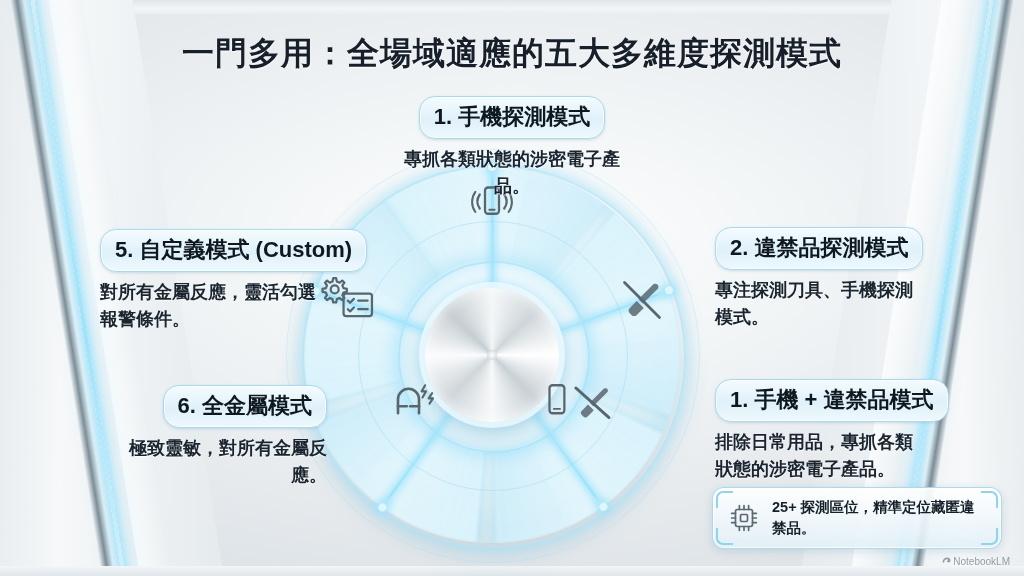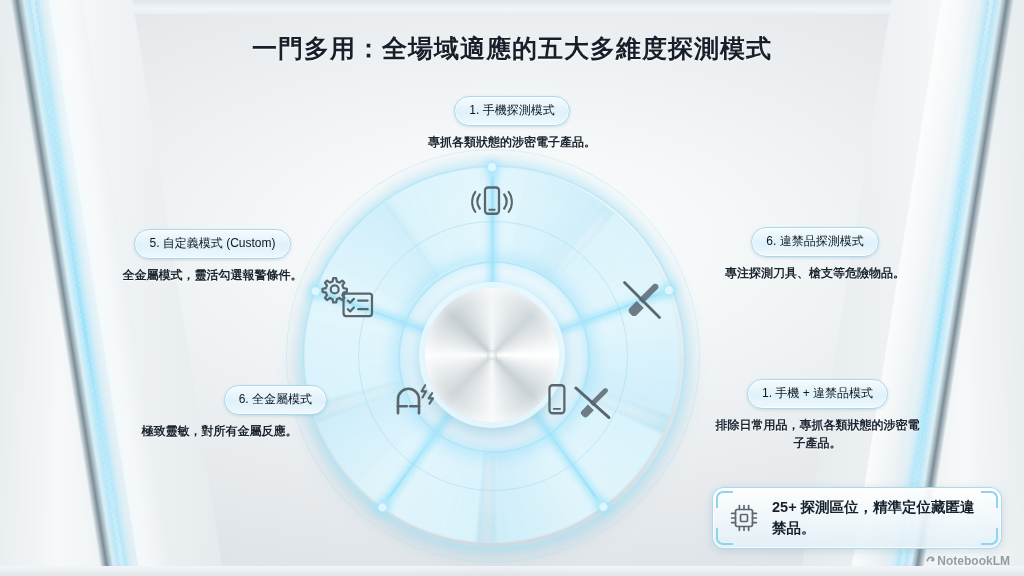--- a/index.html
+++ b/index.html
@@ -37,21 +37,21 @@
   }
   .pin-l{left:96px;transform:skewX(9deg);}
   .pin-r{right:96px;transform:skewX(-9deg);}
   .gate-top{position:absolute;left:0;right:0;top:0;height:14px;
     background:linear-gradient(180deg,#dfe5e9,#f2f5f7 60%,#e9eef1);pointer-events:none;}
   .gate-bot{position:absolute;left:0;right:0;bottom:0;height:10px;
     background:linear-gradient(0deg,#dfe5e9,#f3f6f8);pointer-events:none;}
 
   
   .title{position:absolute;left:0;right:0;top:32px;text-align:center;
-    font-size:25px;font-weight:700;color:#17202a;letter-spacing:1px;
+    font-size:32px;font-weight:700;color:#17202a;letter-spacing:1px;
     text-shadow:0 1px 2px rgba(255,255,255,.9);}
 
   
   .hub{position:absolute;left:292px;top:155px;width:400px;height:400px;}
   .hub-glowfloor{position:absolute;left:50%;top:58%;width:440px;height:190px;
     transform:translate(-50%,-50%);border-radius:50%;
     background:radial-gradient(ellipse at 50% 50%,rgba(175,230,250,.55) 0%,rgba(190,235,250,.18) 45%,rgba(255,255,255,0) 72%);
     filter:blur(6px);}
   .ring-outer{position:absolute;left:12px;top:12px;width:376px;height:376px;border-radius:50%;
     background:radial-gradient(circle at 50% 38%,rgba(255,255,255,.9) 0%,rgba(224,242,249,.75) 52%,rgba(198,232,244,.55) 72%,rgba(255,255,255,0) 78%);
@@ -86,54 +86,54 @@
   .hub-core:after{content:"";position:absolute;left:50%;top:50%;width:10px;height:10px;
     margin:-5px 0 0 -5px;border-radius:50%;background:radial-gradient(circle,#fff,#c7cfd4);}
   .deco-arc{position:absolute;border-radius:50%;border:1px solid rgba(150,215,240,.45);}
   .ico{position:absolute;width:56px;height:56px;color:#59666e;
     display:flex;align-items:center;justify-content:center;}
   .ico svg{width:100%;height:100%;display:block;}
 
   
   .callout{position:absolute;width:230px;}
   .pill{display:inline-block;padding:5px 14px 6px;border-radius:16px;
-    font-size:12px;font-weight:400;color:#10181f;white-space:nowrap;
+    font-size:22px;font-weight:700;color:#10181f;white-space:nowrap;
     background:linear-gradient(180deg,#f4fbfe 0%,#dff1fa 55%,#eef8fc 100%);
     border:1.5px solid #a9d9ec;
     box-shadow:0 1px 3px rgba(100,150,175,.28),0 0 0 1px rgba(255,255,255,.7) inset;}
-  .desc{margin-top:7px;font-size:12px;font-weight:700;color:#1a2530;line-height:1.5;
+  .desc{margin-top:7px;font-size:18px;font-weight:700;color:#1a2530;line-height:1.5;
     text-shadow:0 1px 1px rgba(255,255,255,.85);}
   .c-center{text-align:center;}
-  .c-left{text-align:center;}
+  .c-left{text-align:left;}
 
   #c1{left:397px;top:96px;width:230px;}
   #c2{left:715px;top:227px;width:200px;}
   #c3{left:715px;top:379px;width:205px;}
   #c4{left:112px;top:385px;width:215px;text-align:right;}
-  #c4 .desc{text-align:center;}
+  #c4 .desc{text-align:right;}
   #c5{left:100px;top:229px;width:225px;}
 
   
   .badge{position:absolute;left:712px;top:487px;width:290px;height:62px;
     border-radius:12px;display:flex;align-items:center;gap:11px;padding:0 14px;
     box-sizing:border-box;
     background:linear-gradient(180deg,rgba(255,255,255,.92),rgba(226,240,247,.9));
     border:1.5px solid rgba(168,214,233,.9);
     box-shadow:0 2px 8px rgba(110,155,180,.28), 0 0 0 1px rgba(255,255,255,.65) inset;}
   .badge .corner{position:absolute;width:15px;height:15px;border:2.5px solid #8fd3ec;}
   .badge .tl{left:3px;top:3px;border-right:0;border-bottom:0;border-radius:7px 0 0 0;}
   .badge .tr{right:3px;top:3px;border-left:0;border-bottom:0;border-radius:0 7px 0 0;}
   .badge .bl{left:3px;bottom:3px;border-right:0;border-top:0;border-radius:0 0 0 7px;}
   .badge .br{right:3px;bottom:3px;border-left:0;border-top:0;border-radius:0 0 7px 0;}
   .badge-icon{width:34px;height:34px;flex:0 0 34px;color:#5b6870;}
   .badge-text{font-size:14.5px;font-weight:700;color:#16202a;line-height:1.45;}
 
   
   .wm{position:absolute;right:14px;bottom:8px;display:flex;align-items:center;
-    font-size:12px;color:#8b969d;font-weight:700;opacity:.92;}
+    font-size:10px;color:#8b969d;font-weight:400;opacity:.92;}
   .wm svg{width:12px;height:12px;}
 </style>
 </head>
 <body>
 
 <div class="stage">
 
   <div class="gate-top"></div>
   <div class="pillar pillar-l"></div>
   <div class="pillar pillar-r"></div>
@@ -242,37 +242,37 @@
       </svg>
     </div>
   </div>
 
   <div class="callout c-center" id="c1">
     <span class="pill">1. 手機探測模式</span>
     <div class="desc">專抓各類狀態的涉密電子產品。</div>
   </div>
 
   <div class="callout c-left" id="c2">
-    <span class="pill">6. 違禁品探測模式</span>
-    <div class="desc">專注探測刀具、槍支等危險物品。</div>
+    <span class="pill">2. 違禁品探測模式</span>
+    <div class="desc">專注探測刀具、手機探測模式。</div>
   </div>
 
   <div class="callout c-left" id="c3">
     <span class="pill">1. 手機 + 違禁品模式</span>
     <div class="desc">排除日常用品，專抓各類狀態的涉密電子產品。</div>
   </div>
 
   <div class="callout" id="c4">
     <span class="pill">6. 全金屬模式</span>
     <div class="desc">極致靈敏，對所有金屬反應。</div>
   </div>
 
   <div class="callout c-left" id="c5">
     <span class="pill">5. 自定義模式 (Custom)</span>
-    <div class="desc">全金屬模式，靈活勾選報警條件。</div>
+    <div class="desc">對所有金屬反應，靈活勾選報警條件。</div>
   </div>
 
   <div class="badge">
     <span class="corner tl"></span>
     <span class="corner tr"></span>
     <span class="corner bl"></span>
     <span class="corner br"></span>
     <span class="badge-icon">
       <svg viewBox="0 0 44 44" fill="none" stroke="currentColor" stroke-width="2.2" stroke-linecap="round">
         <rect x="11" y="11" width="22" height="22" rx="2.5"></rect>

